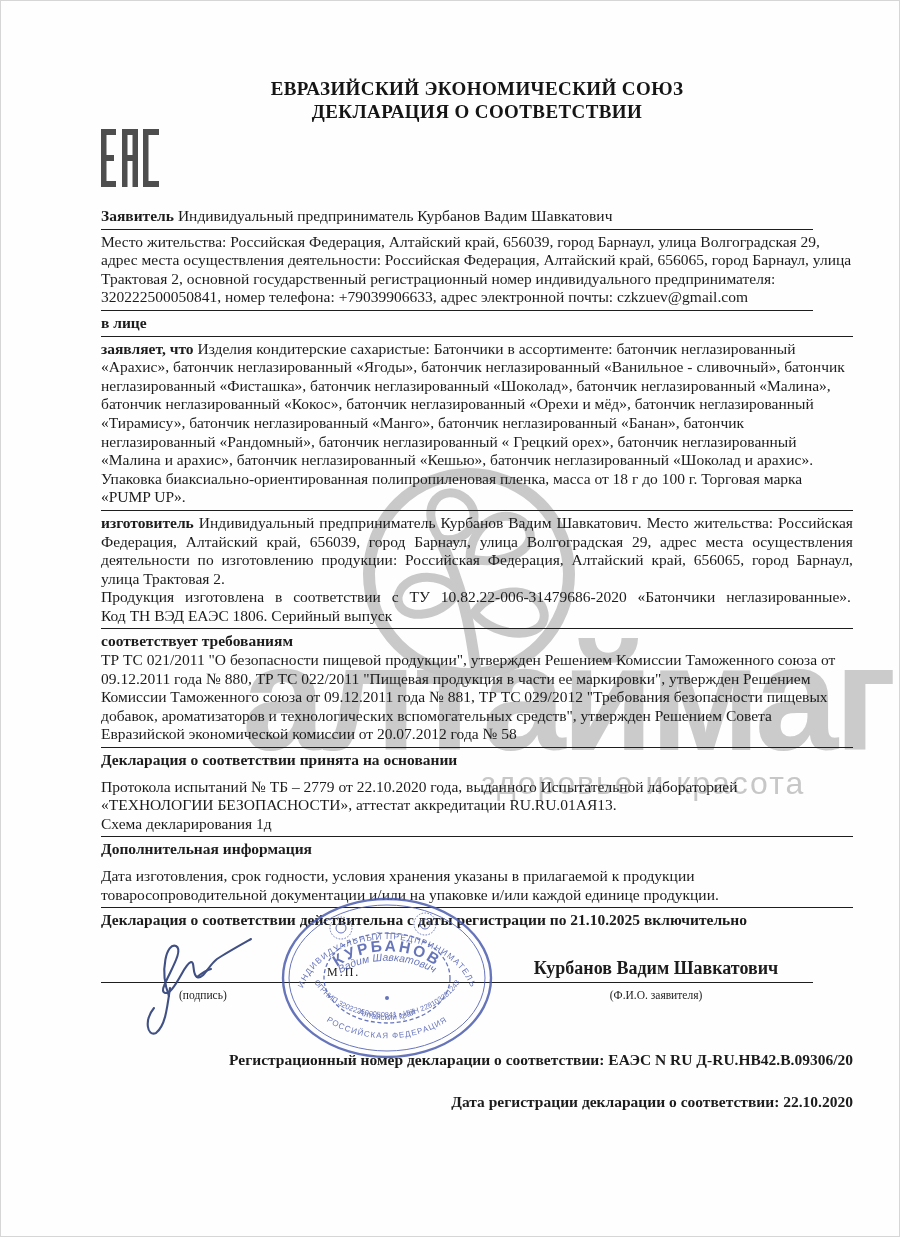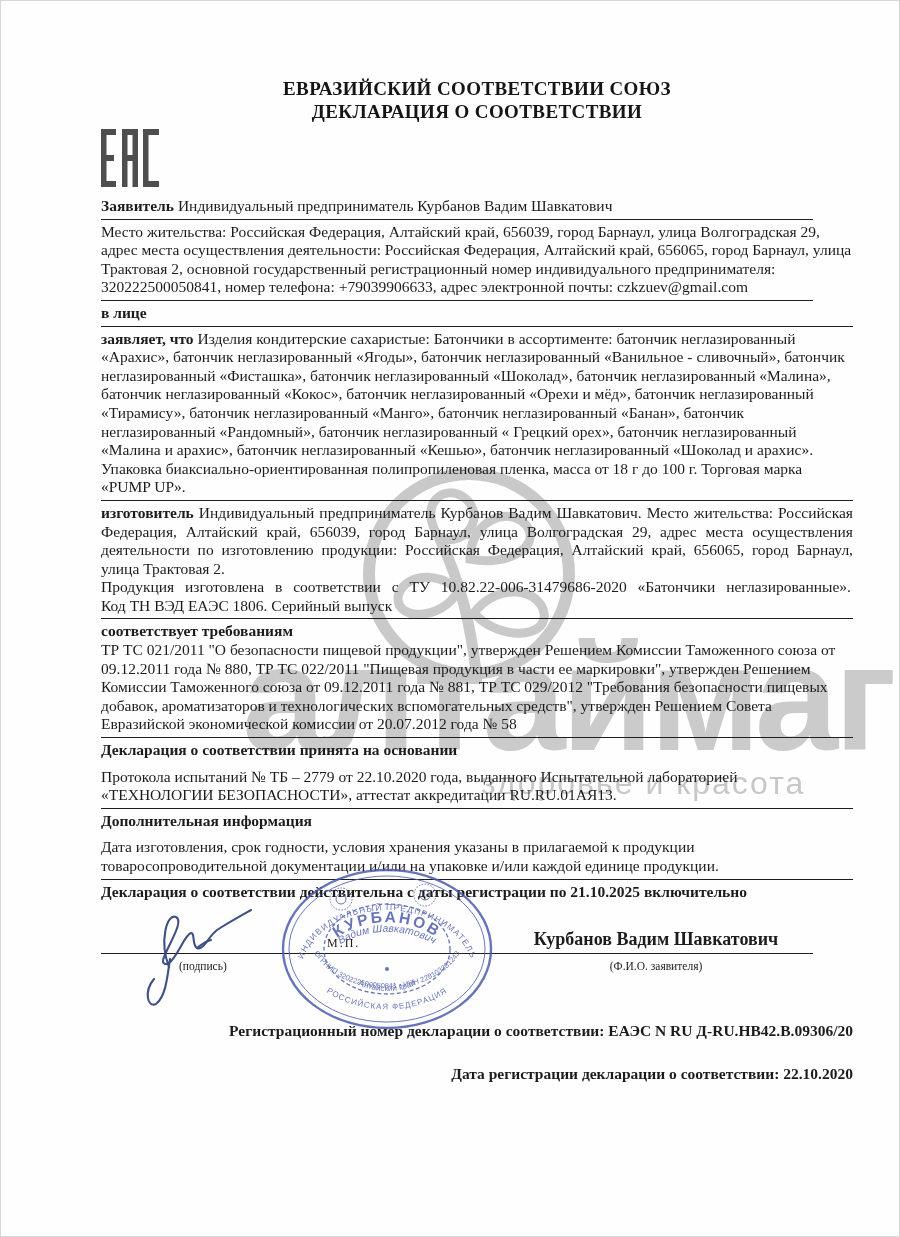--- a/index.html
+++ b/index.html
@@ -29,21 +29,21 @@
     font-size:32px;letter-spacing:2px;color:#c2c2c2;opacity:.9;white-space:nowrap;margin-left:32px;
   }
   
   .content{position:absolute;left:100px;top:0;width:752px;z-index:1;}
   .title{
     text-align:center;font-weight:bold;font-size:19px;line-height:23px;
     letter-spacing:.4px;padding-top:76px;color:#151515;
   }
   .eac{margin-top:6px;display:block;}
   p{margin:0;font-size:15.5px;line-height:18.6px;}
-  .row{margin-top:8px;}
+  .row{margin-top:18px;}
   b{font-weight:bold;}
   .rule{border:none;border-top:1.4px solid #1e1e1e;margin:3px 0 3px 0;width:712px;}
   .rule-full{width:752px;}
   .just{text-align:justify;}
   .spread{text-align:justify;word-spacing:7px;}
   .mt8{margin-top:8px;}
   .boldline{font-weight:bold;}
   
   .sig-area{position:relative;height:102px;margin-top:6px;}
   .sig-rule{position:absolute;left:0;top:46px;width:712px;border-top:1.4px solid #1e1e1e;z-index:1;}
@@ -73,21 +73,21 @@
         <path d="M100,128 C80,106 44,112 40,134 C38,158 84,158 100,128 Z" stroke-width="9"></path>
       </g>
     </svg>
     <div class="wm-brand">алтаймаг</div>
     <div class="wm-tagline">здоровье и красота</div>
   </div>
 
   <div class="content">
 
     <div class="title">
-      <div>ЕВРАЗИЙСКИЙ СООТВЕТСТВИИ СОЮЗ</div>
+      <div>ЕВРАЗИЙСКИЙ ЭКОНОМИЧЕСКИЙ СОЮЗ</div>
       <div>ДЕКЛАРАЦИЯ О СООТВЕТСТВИИ</div>
     </div>
 
     <svg class="eac" width="58" height="60" viewBox="0 0 58 60">
       <g fill="#4e4e4e">
         <rect x="0" y="0" width="5.5" height="58"></rect>
         <rect x="0" y="0" width="15" height="6"></rect>
         <rect x="0" y="26" width="13" height="6"></rect>
         <rect x="0" y="52" width="15" height="6"></rect>
         <rect x="21" y="0" width="5.5" height="58"></rect>
@@ -114,20 +114,21 @@
     <p class="spread">Продукция изготовлена в соответствии с ТУ 10.82.22-006-31479686-2020 «Батончики неглазированные».</p>
     <p>Код ТН ВЭД ЕАЭС 1806. Серийный выпуск</p>
     <hr class="rule rule-full">
 
     <p class="boldline">соответствует требованиям</p>
     <p>ТР ТС 021/2011 "О безопасности пищевой продукции", утвержден Решением Комиссии Таможенного союза от 09.12.2011 года № 880, ТР ТС 022/2011 "Пищевая продукция в части ее маркировки", утвержден Решением Комиссии Таможенного союза от 09.12.2011 года № 881, ТР ТС 029/2012 "Требования безопасности пищевых добавок, ароматизаторов и технологических вспомогательных средств", утвержден Решением Совета Евразийской экономической комиссии от 20.07.2012 года № 58</p>
     <hr class="rule rule-full">
 
     <p class="boldline">Декларация о соответствии принята на основании</p>
     <p class="mt8">Протокола испытаний № ТБ – 2779 от 22.10.2020 года, выданного Испытательной лабораторией «ТЕХНОЛОГИИ БЕЗОПАСНОСТИ», аттестат аккредитации RU.RU.01АЯ13.</p>
+    <p>Схема декларирования 1д</p>
     <hr class="rule rule-full">
 
     <p class="boldline">Дополнительная информация</p>
     <p class="mt8">Дата изготовления, срок годности, условия хранения указаны в прилагаемой к продукции товаросопроводительной документации и/или на упаковке и/или каждой единице продукции.</p>
     <hr class="rule rule-full">
 
     <p class="boldline">Декларация о соответствии действительна с даты регистрации по 21.10.2025 включительно</p>
 
     <div class="sig-area">
       <div class="sig-rule"></div>

